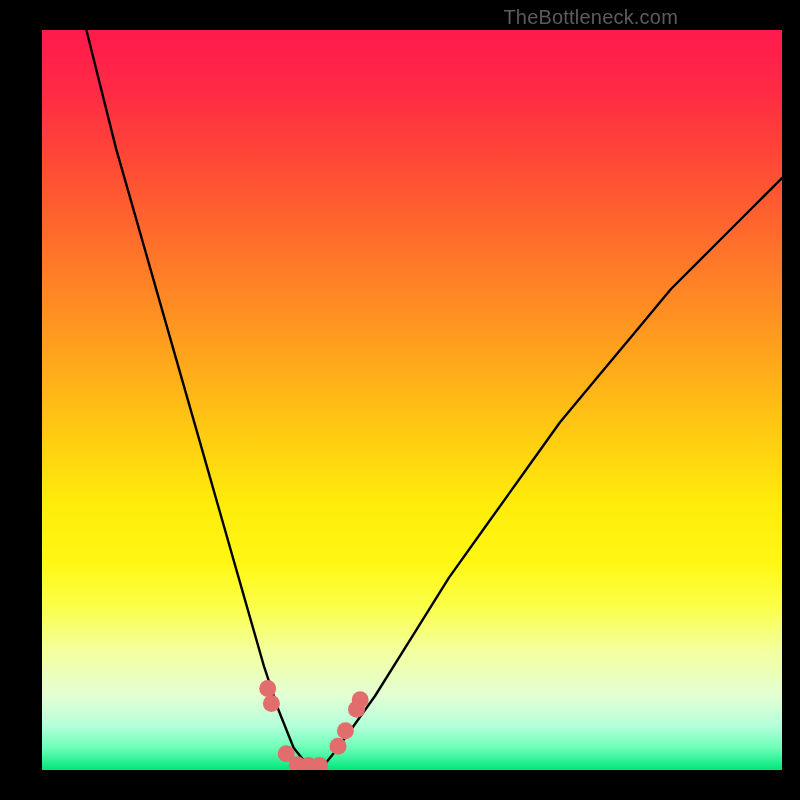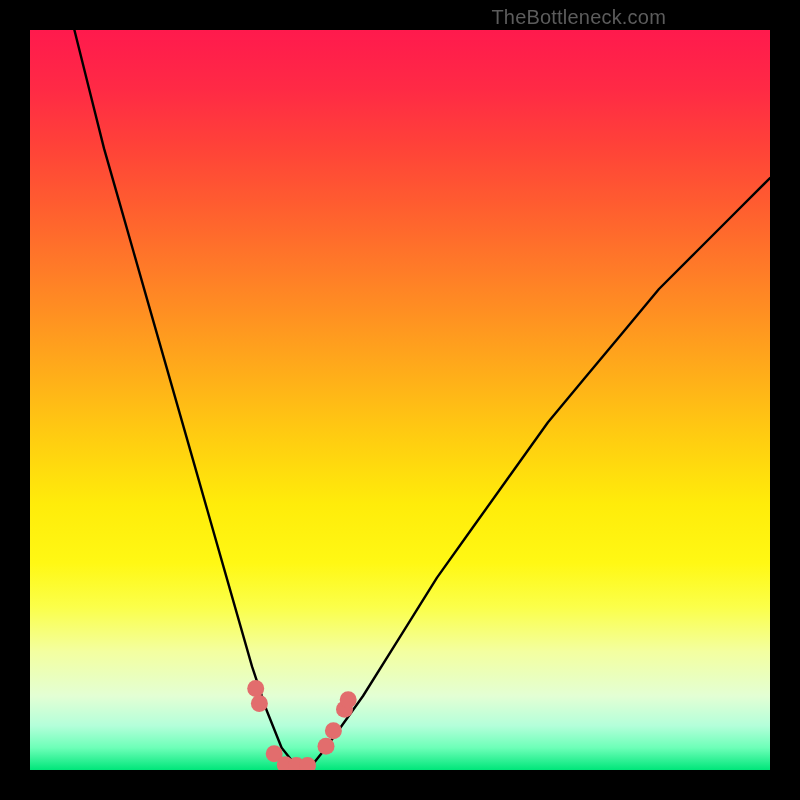--- a/index.html
+++ b/index.html
@@ -1,19 +1,19 @@
 <!DOCTYPE html>
 <html><head>
 <meta charset="utf-8">
 <style>
   * { margin: 0; padding: 0; box-sizing: border-box; }
   html, body { width: 800px; height: 800px; overflow: hidden; background: #000; }
   .frame {
     position: absolute;
-    left: 0; top: 0;
+    left: 12px; top: 0;
     width: 696px; height: 800px;
     background: #000;
     border-radius: 18px;
   }
   .plot {
     position: absolute;
     left: 30px; top: 30px;
     width: 740px; height: 740px;
     background: linear-gradient(to bottom,
       #ff1a4d 0%,

